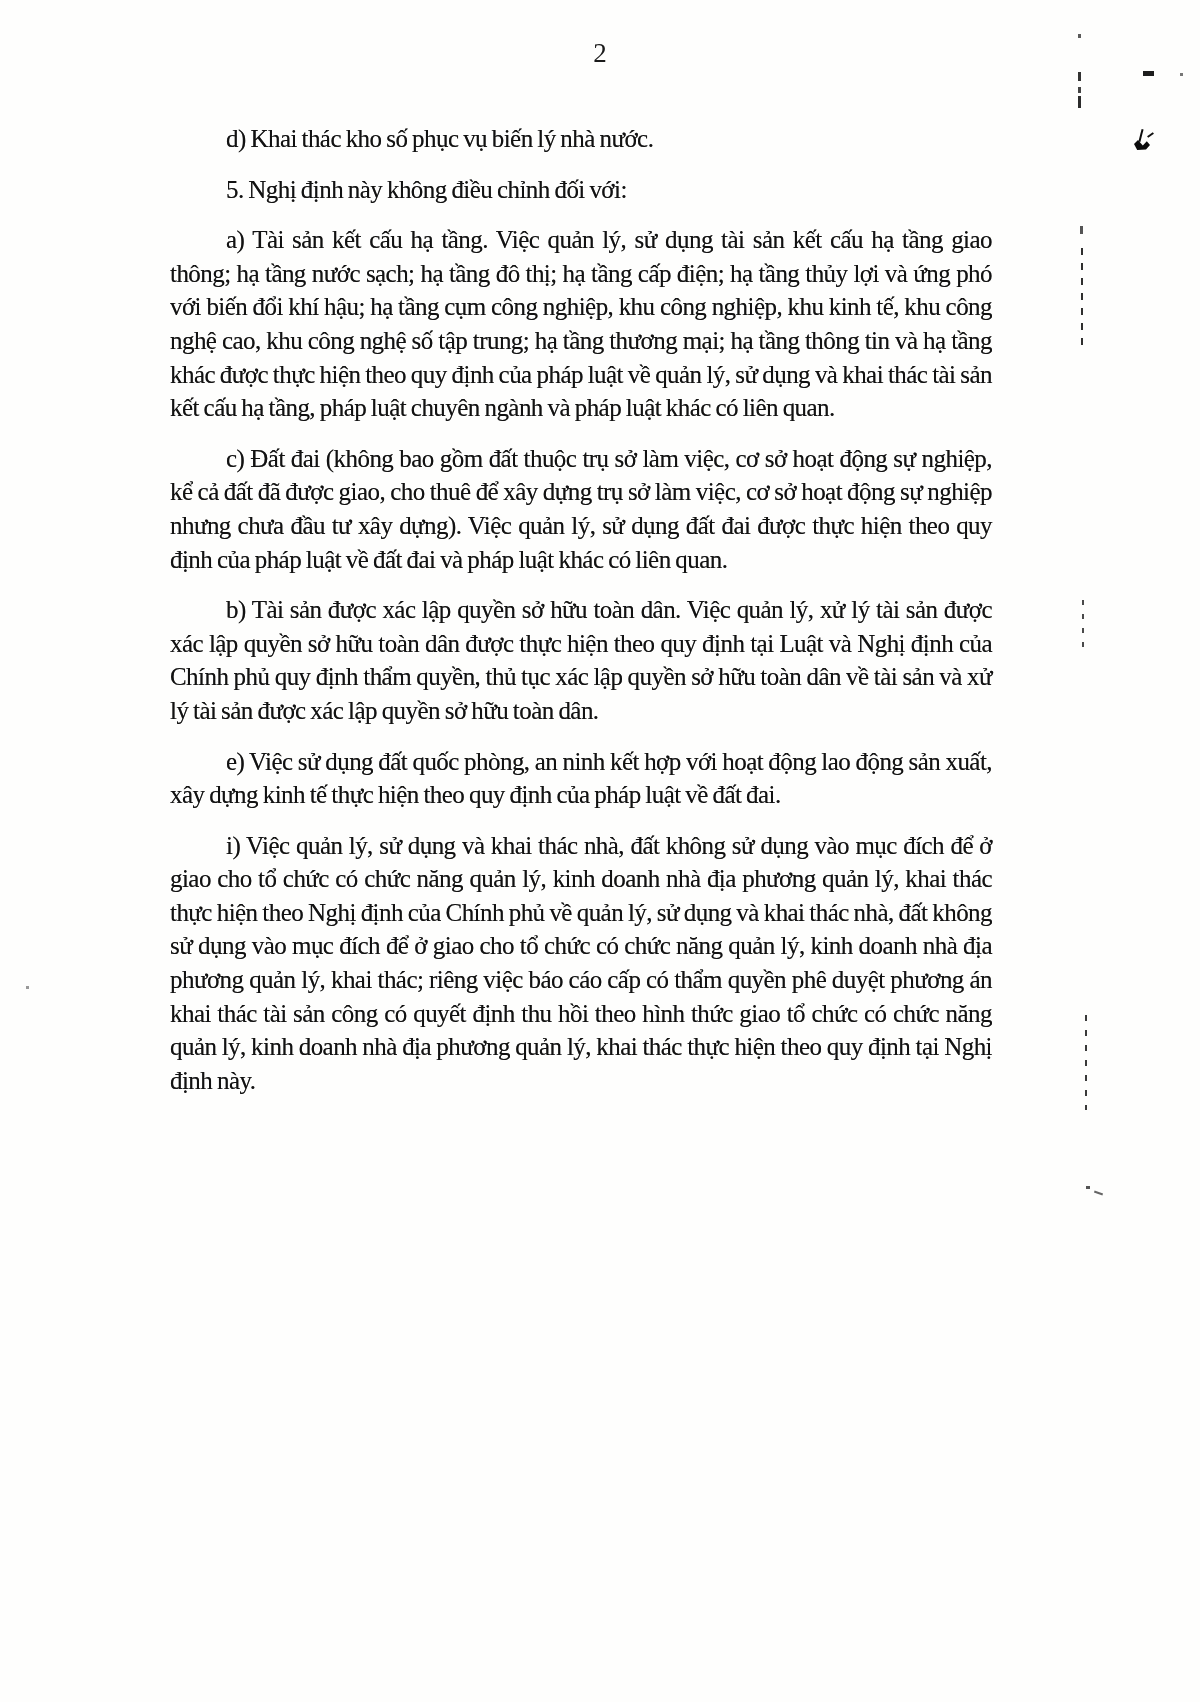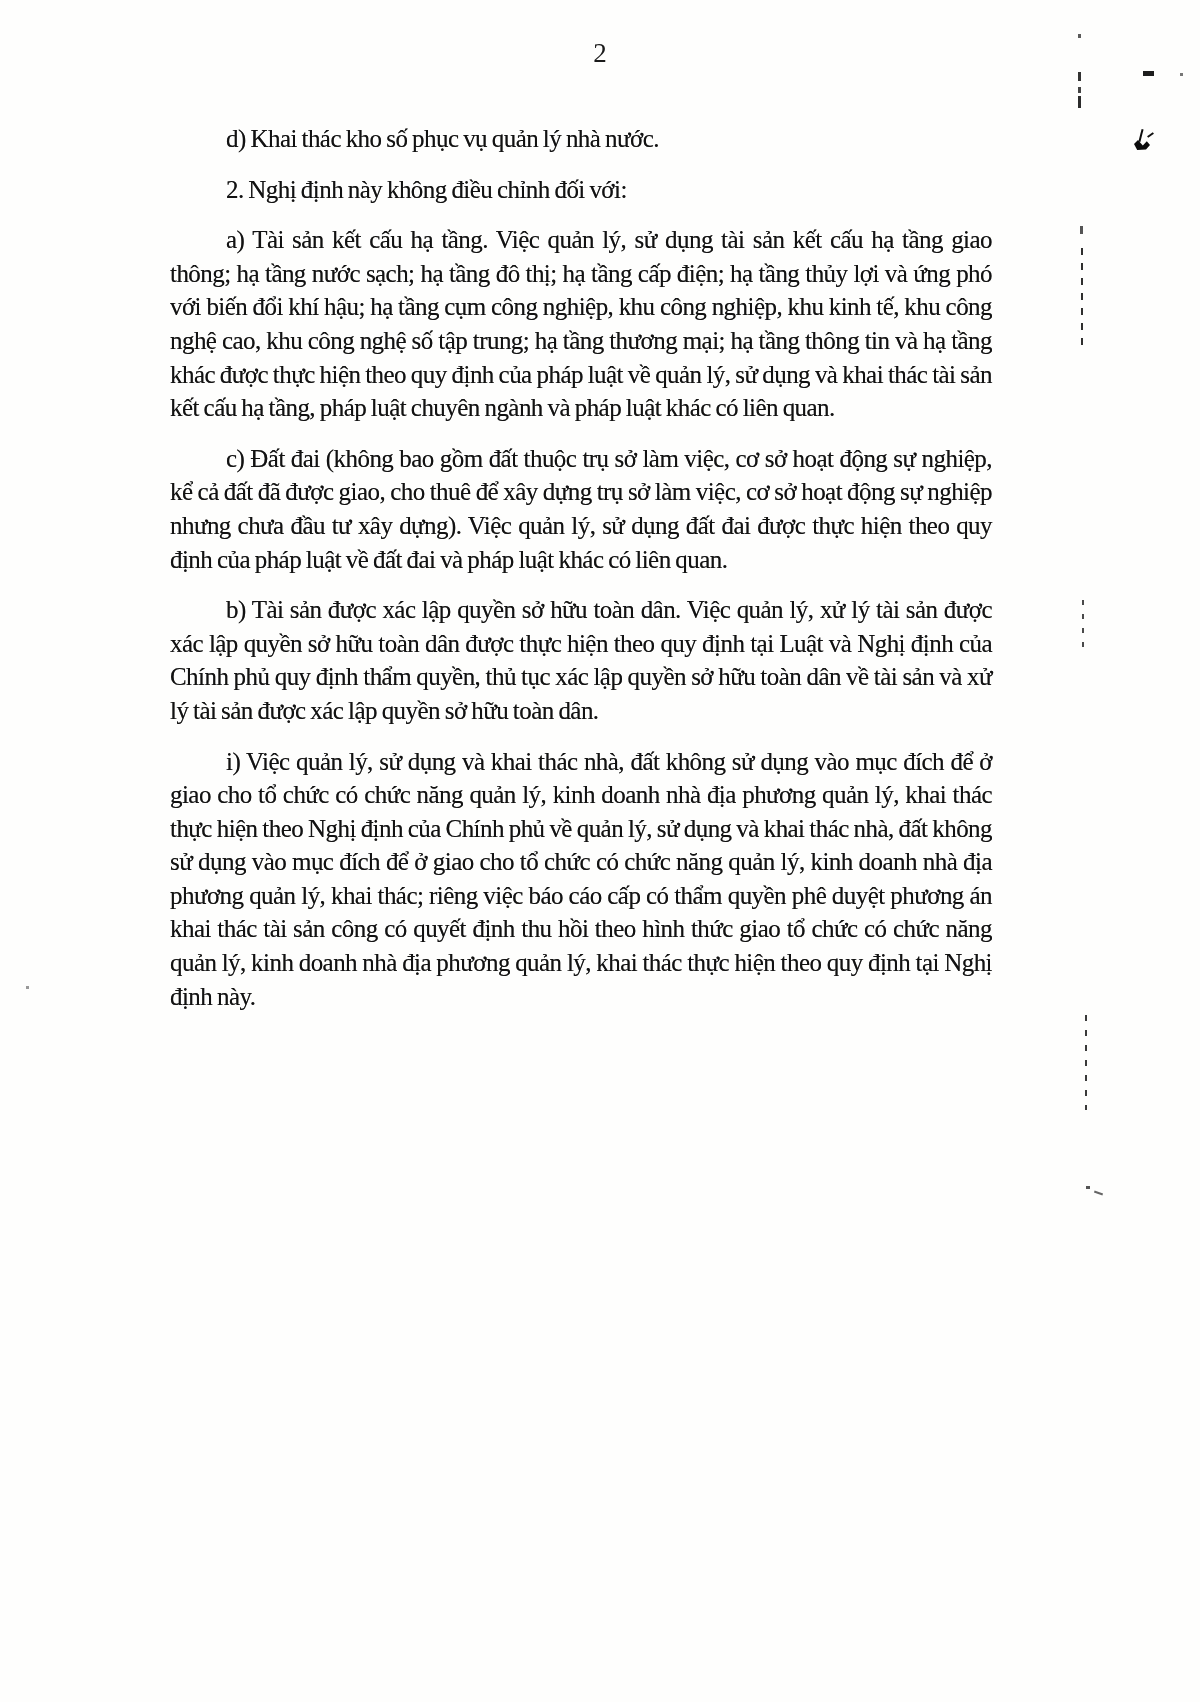--- a/index.html
+++ b/index.html
@@ -44,25 +44,26 @@
   .tick-flick{position:absolute;left:1147px;top:134px;width:7px;height:2px;background:#111;transform:rotate(-35deg);}
 </style>
 </head>
 <body>
 
 <div class="page">
 
   <div class="pageno">2</div>
 
   <div class="content">
-    <p class="para">d) Khai thác kho số phục vụ quản lý nhà nước.</p>
-    <p class="para">2. Nghị định này không điều chỉnh đối với:</p>
+    <p class="para">d) Khai thác kho số phục vụ biến lý nhà nước.</p>
+    <p class="para">5. Nghị định này không điều chỉnh đối với:</p>
     <p class="para">a) Tài sản kết cấu hạ tầng. Việc quản lý, sử dụng tài sản kết cấu hạ tầng giao thông; hạ tầng nước sạch; hạ tầng đô thị; hạ tầng cấp điện; hạ tầng thủy lợi và ứng phó với biến đổi khí hậu; hạ tầng cụm công nghiệp, khu công nghiệp, khu kinh tế, khu công nghệ cao, khu công nghệ số tập trung; hạ tầng thương mại; hạ tầng thông tin và hạ tầng khác được thực hiện theo quy định của pháp luật về quản lý, sử dụng và khai thác tài sản kết cấu hạ tầng, pháp luật chuyên ngành và pháp luật khác có liên quan.</p>
     <p class="para">c) Đất đai (không bao gồm đất thuộc trụ sở làm việc, cơ sở hoạt động sự nghiệp, kể cả đất đã được giao, cho thuê để xây dựng trụ sở làm việc, cơ sở hoạt động sự nghiệp nhưng chưa đầu tư xây dựng). Việc quản lý, sử dụng đất đai được thực hiện theo quy định của pháp luật về đất đai và pháp luật khác có liên quan.</p>
     <p class="para">b) Tài sản được xác lập quyền sở hữu toàn dân. Việc quản lý, xử lý tài sản được xác lập quyền sở hữu toàn dân được thực hiện theo quy định tại Luật và Nghị định của Chính phủ quy định thẩm quyền, thủ tục xác lập quyền sở hữu toàn dân về tài sản và xử lý tài sản được xác lập quyền sở hữu toàn dân.</p>
+    <p class="para">e) Việc sử dụng đất quốc phòng, an ninh kết hợp với hoạt động lao động sản xuất, xây dựng kinh tế thực hiện theo quy định của pháp luật về đất đai.</p>
     <p class="para">i) Việc quản lý, sử dụng và khai thác nhà, đất không sử dụng vào mục đích để ở giao cho tổ chức có chức năng quản lý, kinh doanh nhà địa phương quản lý, khai thác thực hiện theo Nghị định của Chính phủ về quản lý, sử dụng và khai thác nhà, đất không sử dụng vào mục đích để ở giao cho tổ chức có chức năng quản lý, kinh doanh nhà địa phương quản lý, khai thác; riêng việc báo cáo cấp có thẩm quyền phê duyệt phương án khai thác tài sản công có quyết định thu hồi theo hình thức giao tổ chức có chức năng quản lý, kinh doanh nhà địa phương quản lý, khai thác thực hiện theo quy định tại Nghị định này.</p>
   </div>
 
   <div class="mark" style="left:1078px;top:34px;width:3px;height:4px;background:#5a5a5a;"></div>
   <div class="mark" style="left:1143px;top:71px;width:11px;height:5px;background:#1d1d1d;"></div>
   <div class="mark" style="left:1180px;top:73px;width:3px;height:3px;background:#777;"></div>
   <div class="mark" style="left:1078px;top:72px;width:3px;height:9px;background:#333;"></div>
   <div class="mark" style="left:1078px;top:87px;width:3px;height:6px;background:#444;"></div>
   <div class="mark" style="left:1078px;top:96px;width:3px;height:12px;background:#2c2c2c;"></div>
 

